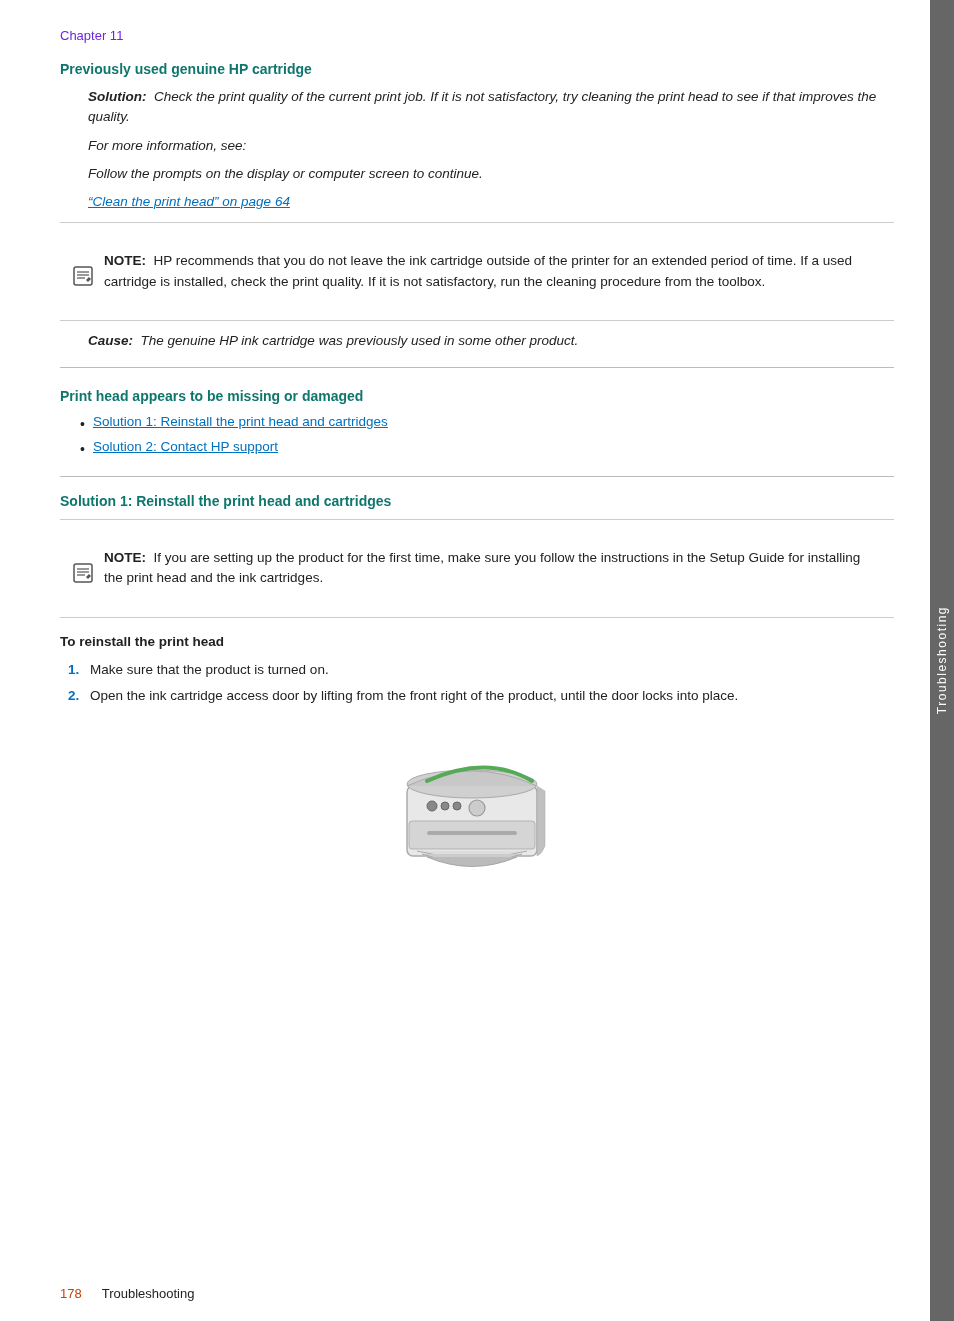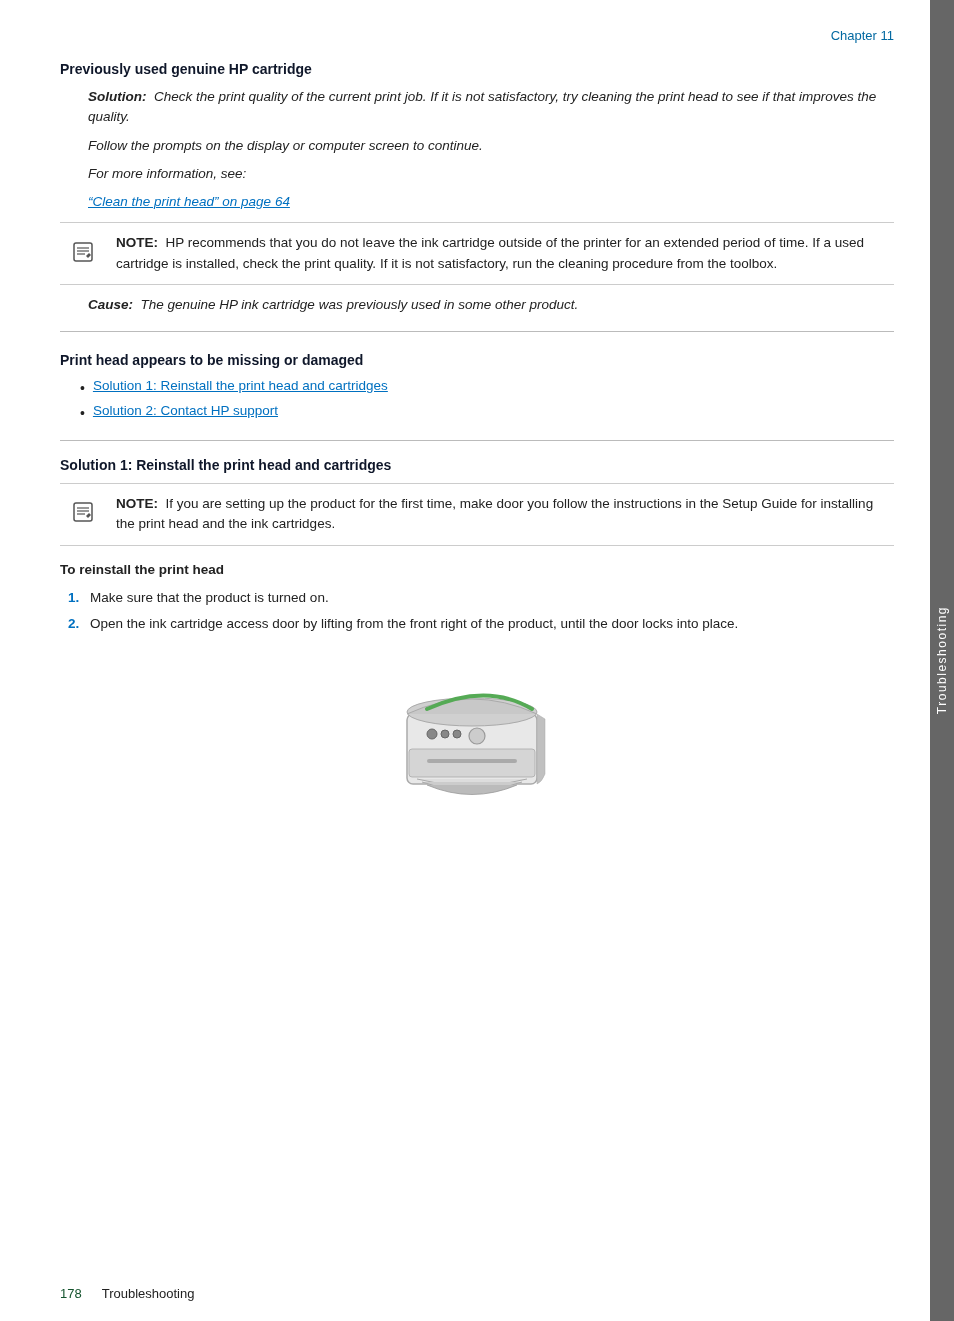--- a/index.html
+++ b/index.html
@@ -21,27 +21,26 @@
     }
 
     .main-content {
       flex: 1;
       padding: 28px 60px 40px 60px;
       position: relative;
     }
 
     .chapter-label {
       font-size: 13px;
-      color: #0369a1;
+      color: #6d28d9;
       margin-bottom: 18px;
-      text-align: right;
     }
 
     .section-heading {
-      color: #0f172a;
+      color: #0f766e;
       font-weight: bold;
       font-size: 14px;
       margin-bottom: 10px;
     }
 
     .indented {
       margin-left: 28px;
       font-style: italic;
     }
 
@@ -56,25 +55,25 @@
 
     .link {
       color: #0070c0;
       text-decoration: underline;
       cursor: pointer;
     }
 
     .note-box {
       border-top: 1px solid #ccc;
       border-bottom: 1px solid #ccc;
-      padding: 10px 12px;
+      padding: 28px 12px;
       margin: 10px 0;
       display: flex;
-      align-items: center;
-      gap: 20px;
+      align-items: flex-end;
+      gap: 8px;
     }
 
     .note-icon {
       font-size: 18px;
       min-width: 24px;
       color: #555;
       margin-top: 1px;
     }
 
     .note-text {
@@ -158,21 +157,21 @@
       bottom: 20px;
       left: 0;
       right: 0;
       display: flex;
       align-items: center;
       padding: 0 60px;
       font-size: 13px;
     }
 
     .footer-page-num {
-      color: #14532d;
+      color: #c2410c;
       margin-right: 20px;
     }
 
     .footer-section-name {
       color: #222;
     }
 
     .side-tab-container {
       position: absolute;
       right: 0;
@@ -208,22 +207,22 @@
 
     <div class="chapter-label">Chapter 11</div>
 
     <div>
       <div class="section-heading">Previously used genuine HP cartridge</div>
 
       <div class="indented">
         <p>
           <span class="bold-label">Solution:</span>&nbsp;&nbsp;<span>Check the print quality of the current print job. If it is not satisfactory, try cleaning the print head to see if that improves the quality.</span>
         </p>
+        <p>For more information, see:</p>
         <p>Follow the prompts on the display or computer screen to continue.</p>
-        <p>For more information, see:</p>
         <p class="link">“Clean the print head” on page 64</p>
       </div>
 
       <div class="note-box">
         <div class="note-icon">
           
           <svg width="22" height="22" viewBox="0 0 22 22" fill="none" xmlns="http://www.w3.org/2000/svg">
             <rect x="2" y="2" width="18" height="18" rx="2" stroke="#555" stroke-width="1.5" fill="#fff"></rect>
             <line x1="5" y1="7" x2="17" y2="7" stroke="#555" stroke-width="1.2"></line>
             <line x1="5" y1="10" x2="17" y2="10" stroke="#555" stroke-width="1.2"></line>
@@ -271,21 +270,21 @@
         <div class="note-icon">
           <svg width="22" height="22" viewBox="0 0 22 22" fill="none" xmlns="http://www.w3.org/2000/svg">
             <rect x="2" y="2" width="18" height="18" rx="2" stroke="#555" stroke-width="1.5" fill="#fff"></rect>
             <line x1="5" y1="7" x2="17" y2="7" stroke="#555" stroke-width="1.2"></line>
             <line x1="5" y1="10" x2="17" y2="10" stroke="#555" stroke-width="1.2"></line>
             <line x1="5" y1="13" x2="13" y2="13" stroke="#555" stroke-width="1.2"></line>
             <path d="M14 15 L17 12 L19 14 L16 17 Z" fill="#555"></path>
           </svg>
         </div>
         <div class="note-text">
-          <span class="note-label">NOTE:</span>&nbsp;&nbsp;<span>If you are setting up the product for the first time, make door you follow the instructions in the Setup Guide for installing the print head and the ink cartridges.</span>
+          <span class="note-label">NOTE:</span>&nbsp;&nbsp;<span>If you are setting up the product for the first time, make sure you follow the instructions in the Setup Guide for installing the print head and the ink cartridges.</span>
         </div>
       </div>
 
       <div class="spacer-section" style="margin-top:10px;"></div>
 
       <p class="to-reinstall-heading">To reinstall the print head</p>
 
       <ol class="numbered-list">
         <li>
           <span class="num">1.</span>

